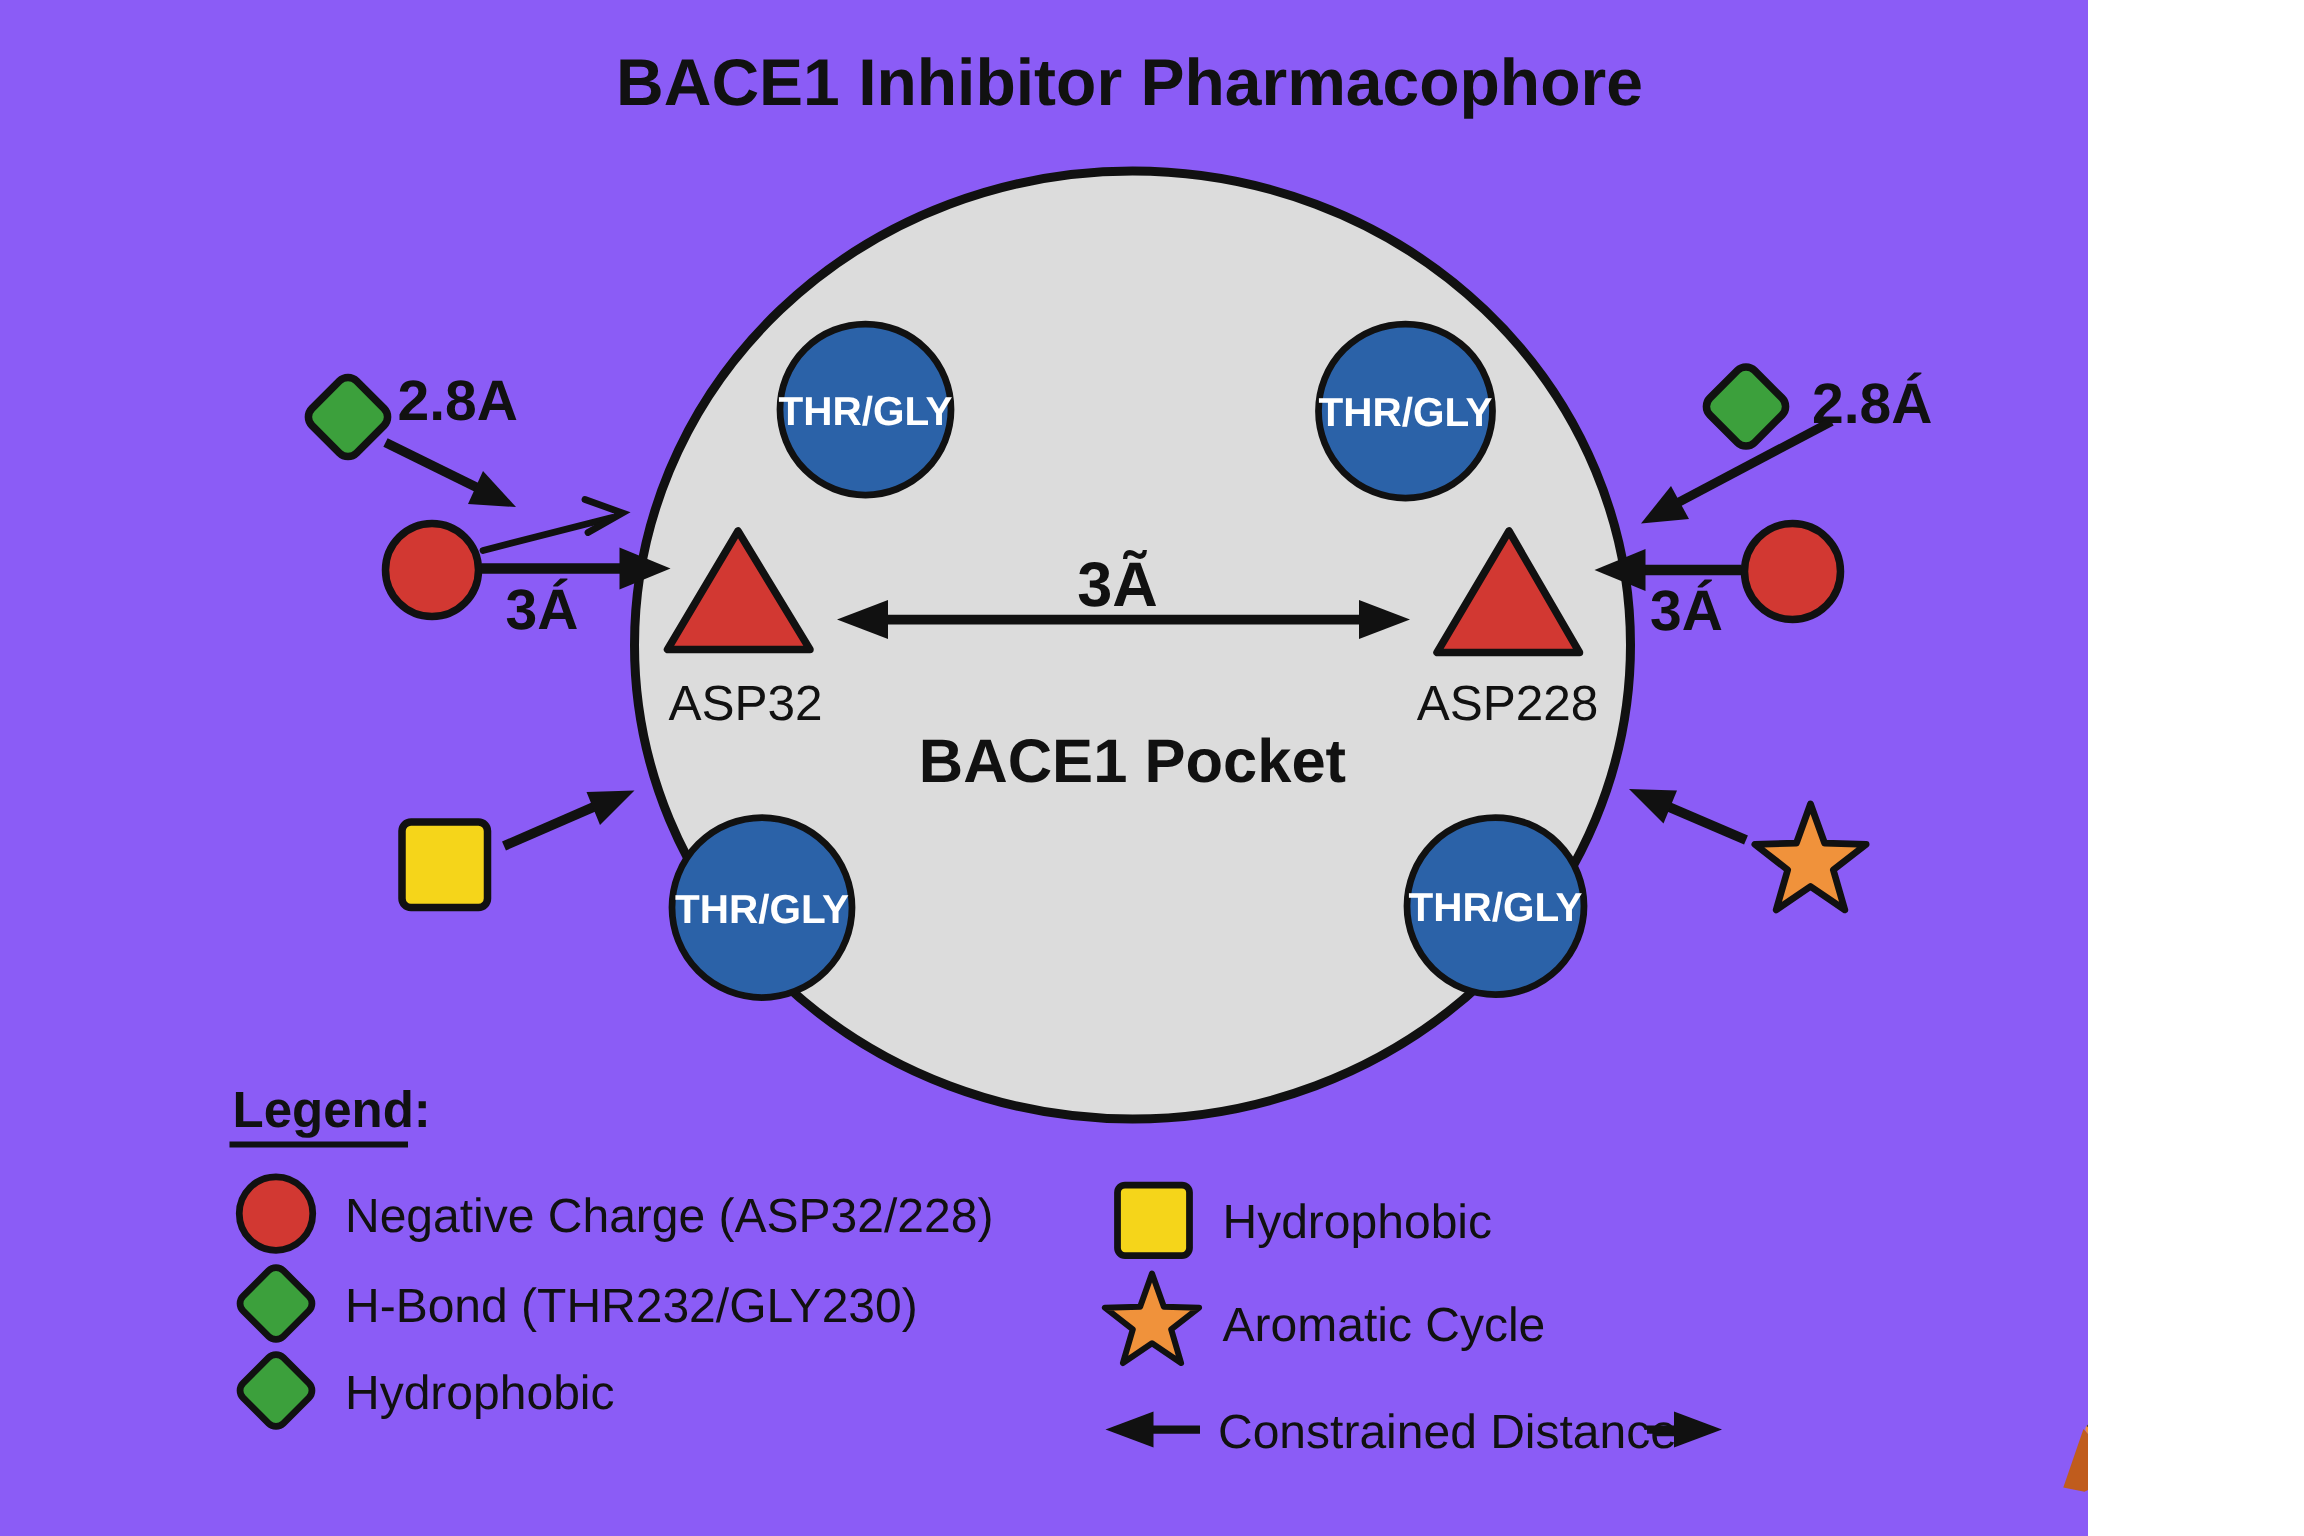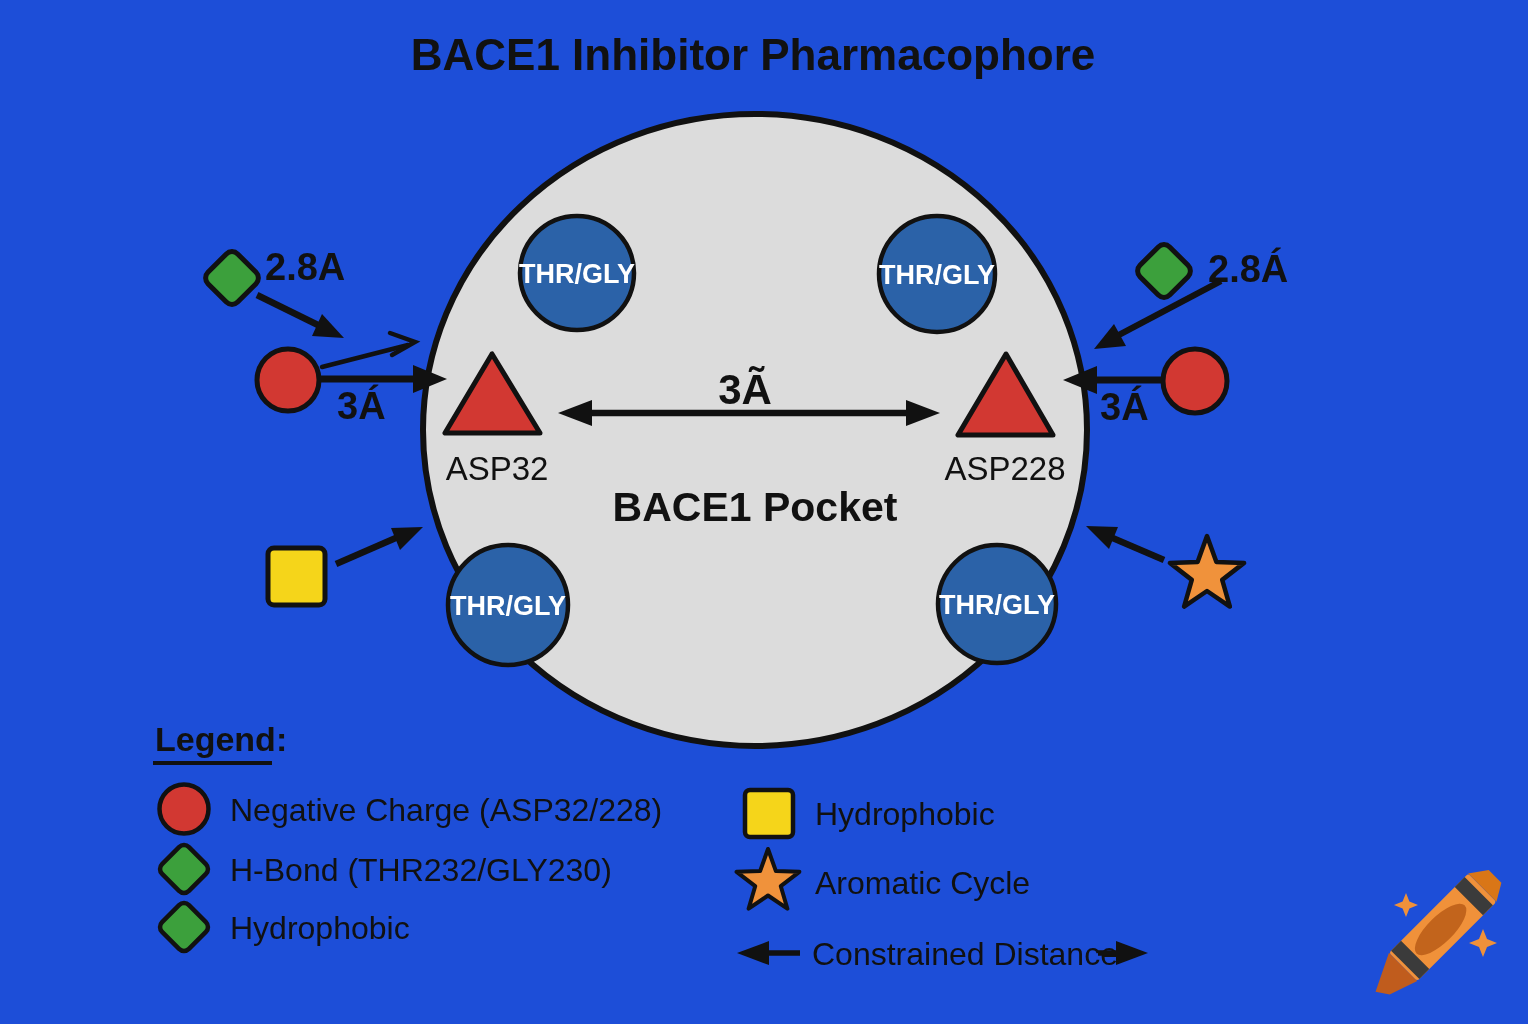--- a/index.html
+++ b/index.html
@@ -1,16 +1,16 @@
 <!DOCTYPE html>
 <html><head>
 <meta charset="utf-8">
 <style>
   html,body{margin:0;padding:0;background:#ffffff;}
-  #stage{position:relative;width:1528px;height:1024px;background:#1d4ed8;overflow:hidden;
+  #stage{position:relative;width:1392px;height:1024px;background:#8b5cf6;overflow:hidden;
          font-family:"Liberation Sans",sans-serif;}
   svg{position:absolute;left:0;top:0;}
   text{font-family:"Liberation Sans",sans-serif;fill:#111111;}
   .t-bold{font-weight:bold;}
   .t-reg{font-weight:normal;}
   .white{fill:#ffffff;}
 </style>
 </head>
 <body>
 

